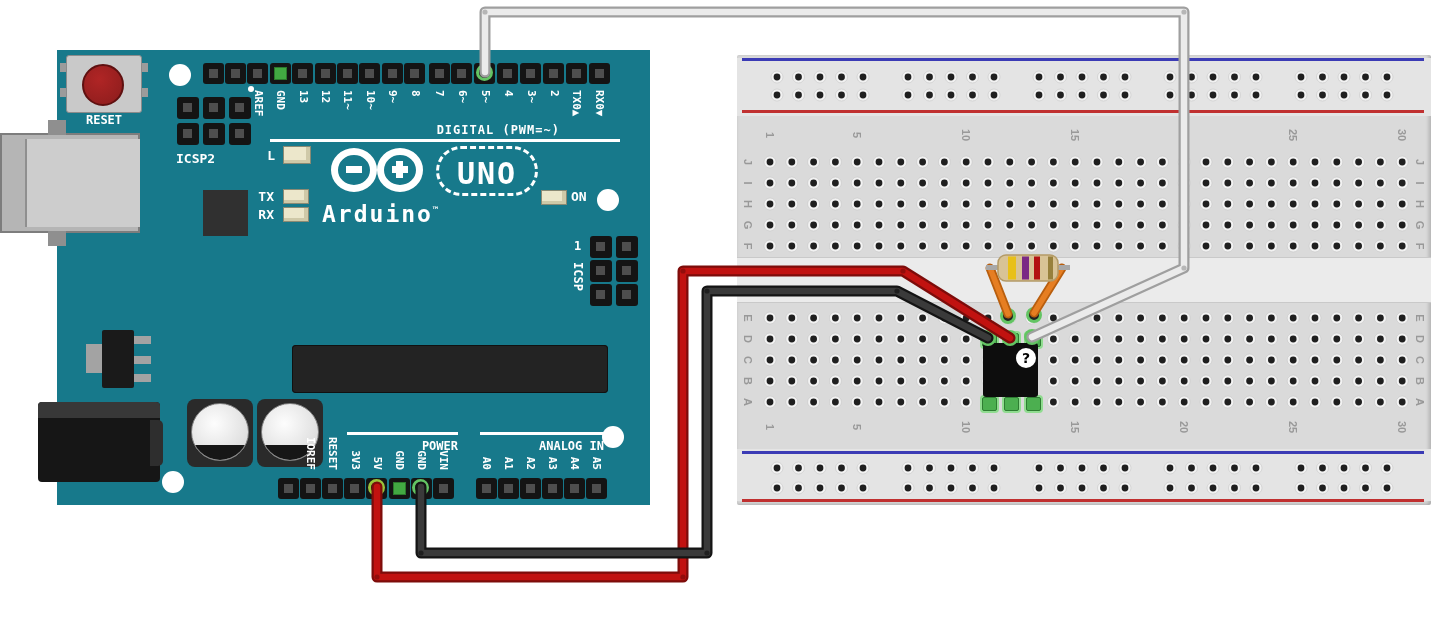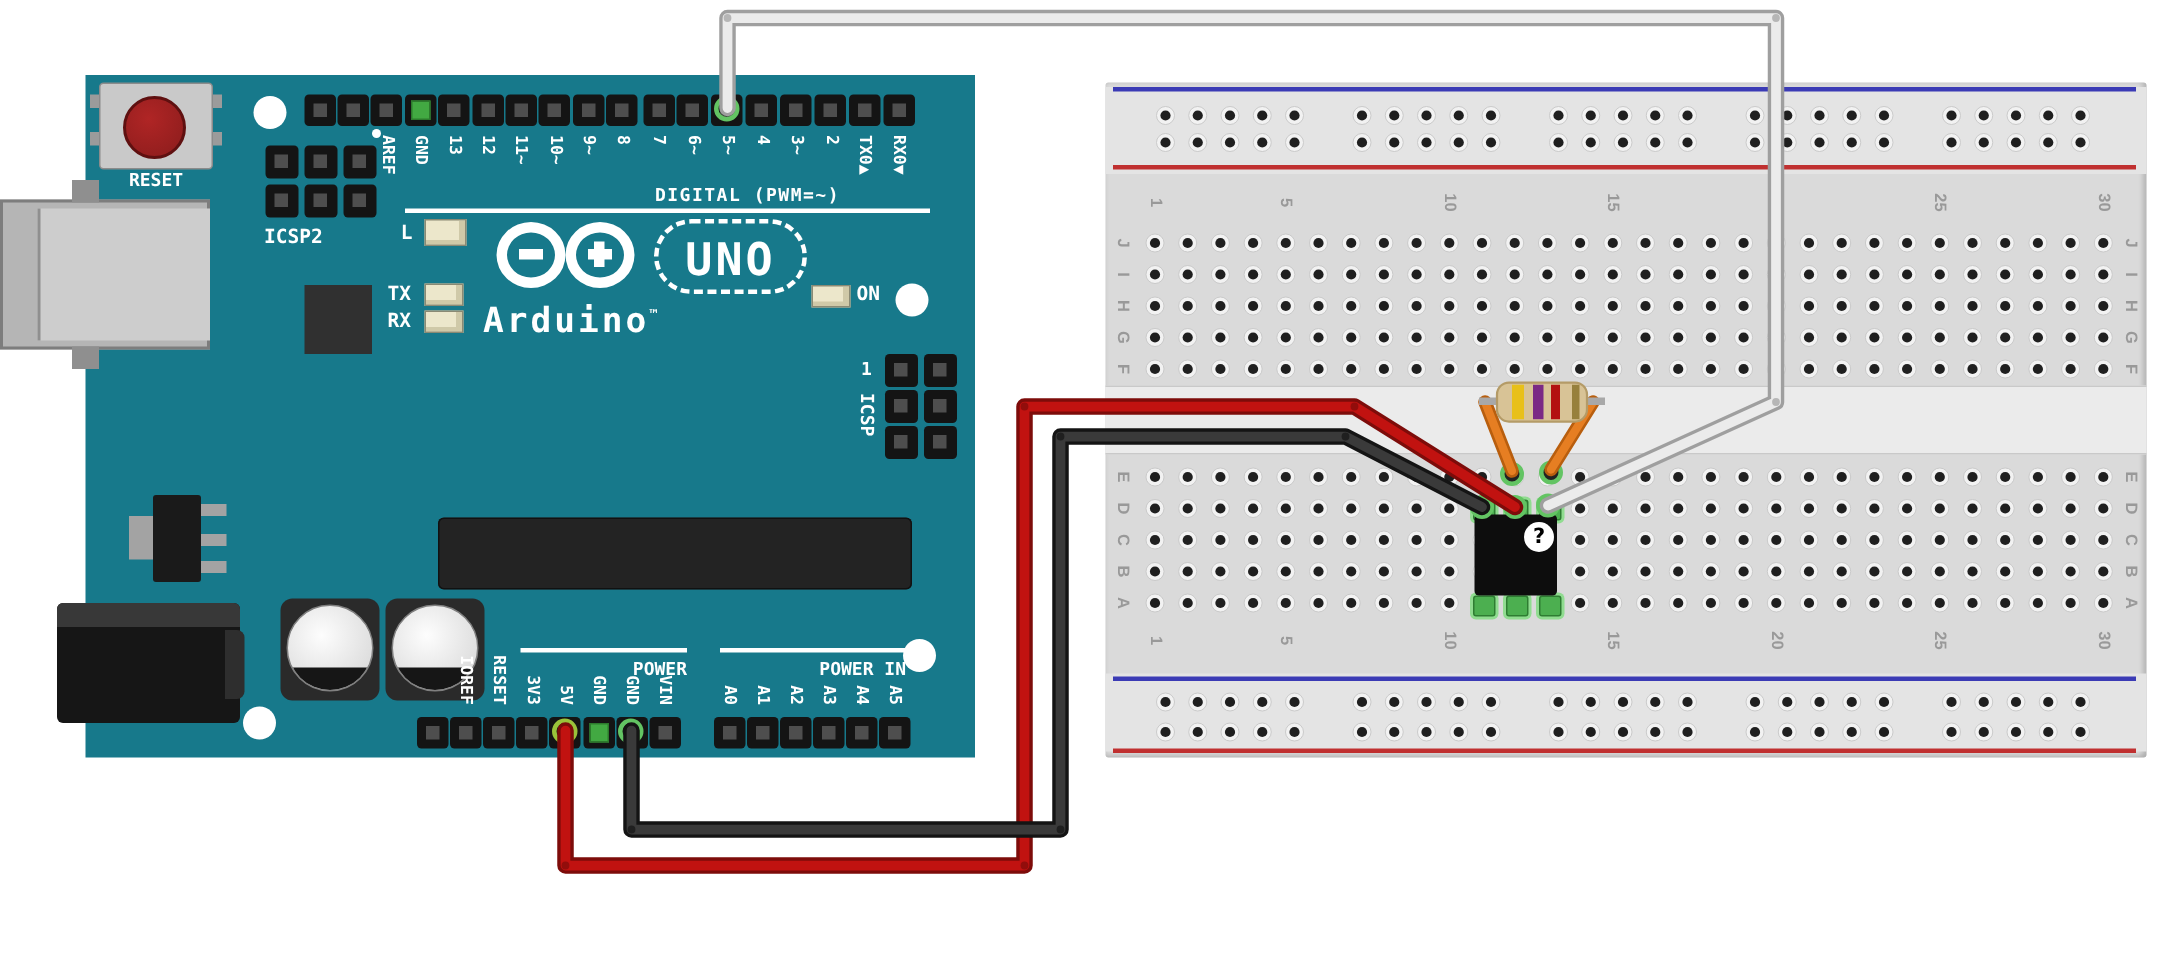--- a/index.html
+++ b/index.html
@@ -951,21 +951,21 @@
     <div class="a silk" style="left:240px;top:208px;width:34px;font-size:13px;text-align:right">RX</div>
     <div class="a led" style="left:283px;top:207px;width:24px;height:13px"></div>
     <div class="a led" style="left:541px;top:190px;width:24px;height:13px"></div>
     <div class="a silk" style="left:571px;top:190px;width:26px;font-size:13px">ON</div>
 
     <div class="a silk" style="left:390px;top:124px;width:170px;font-size:12px;text-align:right;letter-spacing:1px">DIGITAL (PWM=~)</div>
     <div class="a silkline" style="left:270px;top:139px;width:350px;height:3px"></div>
     <div class="a silkline" style="left:347px;top:432px;width:111px;height:3px"></div>
     <div class="a silk" style="left:398px;top:440px;width:60px;font-size:12px;text-align:right">POWER</div>
     <div class="a silkline" style="left:480px;top:432px;width:124px;height:3px"></div>
-    <div class="a silk" style="left:504px;top:440px;width:100px;font-size:12px;text-align:right">POWER IN</div>
+    <div class="a silk" style="left:504px;top:440px;width:100px;font-size:12px;text-align:right">ANALOG IN</div>
 
     <div id="icsp-header" class="a" style="left:0;top:0">
         <div class="pin" style="left:590px;top:236px;width:22px;height:22px"></div>
         <div class="pin" style="left:616px;top:236px;width:22px;height:22px"></div>
         <div class="pin" style="left:590px;top:260px;width:22px;height:22px"></div>
         <div class="pin" style="left:616px;top:260px;width:22px;height:22px"></div>
         <div class="pin" style="left:590px;top:284px;width:22px;height:22px"></div>
         <div class="pin" style="left:616px;top:284px;width:22px;height:22px"></div>
         <div class="vlab" style="left:553.0px;top:280.0px;width:50px;height:14px;line-height:14px;text-align:left;font-size:12px;color:#fff">ICSP</div>
       </div>

